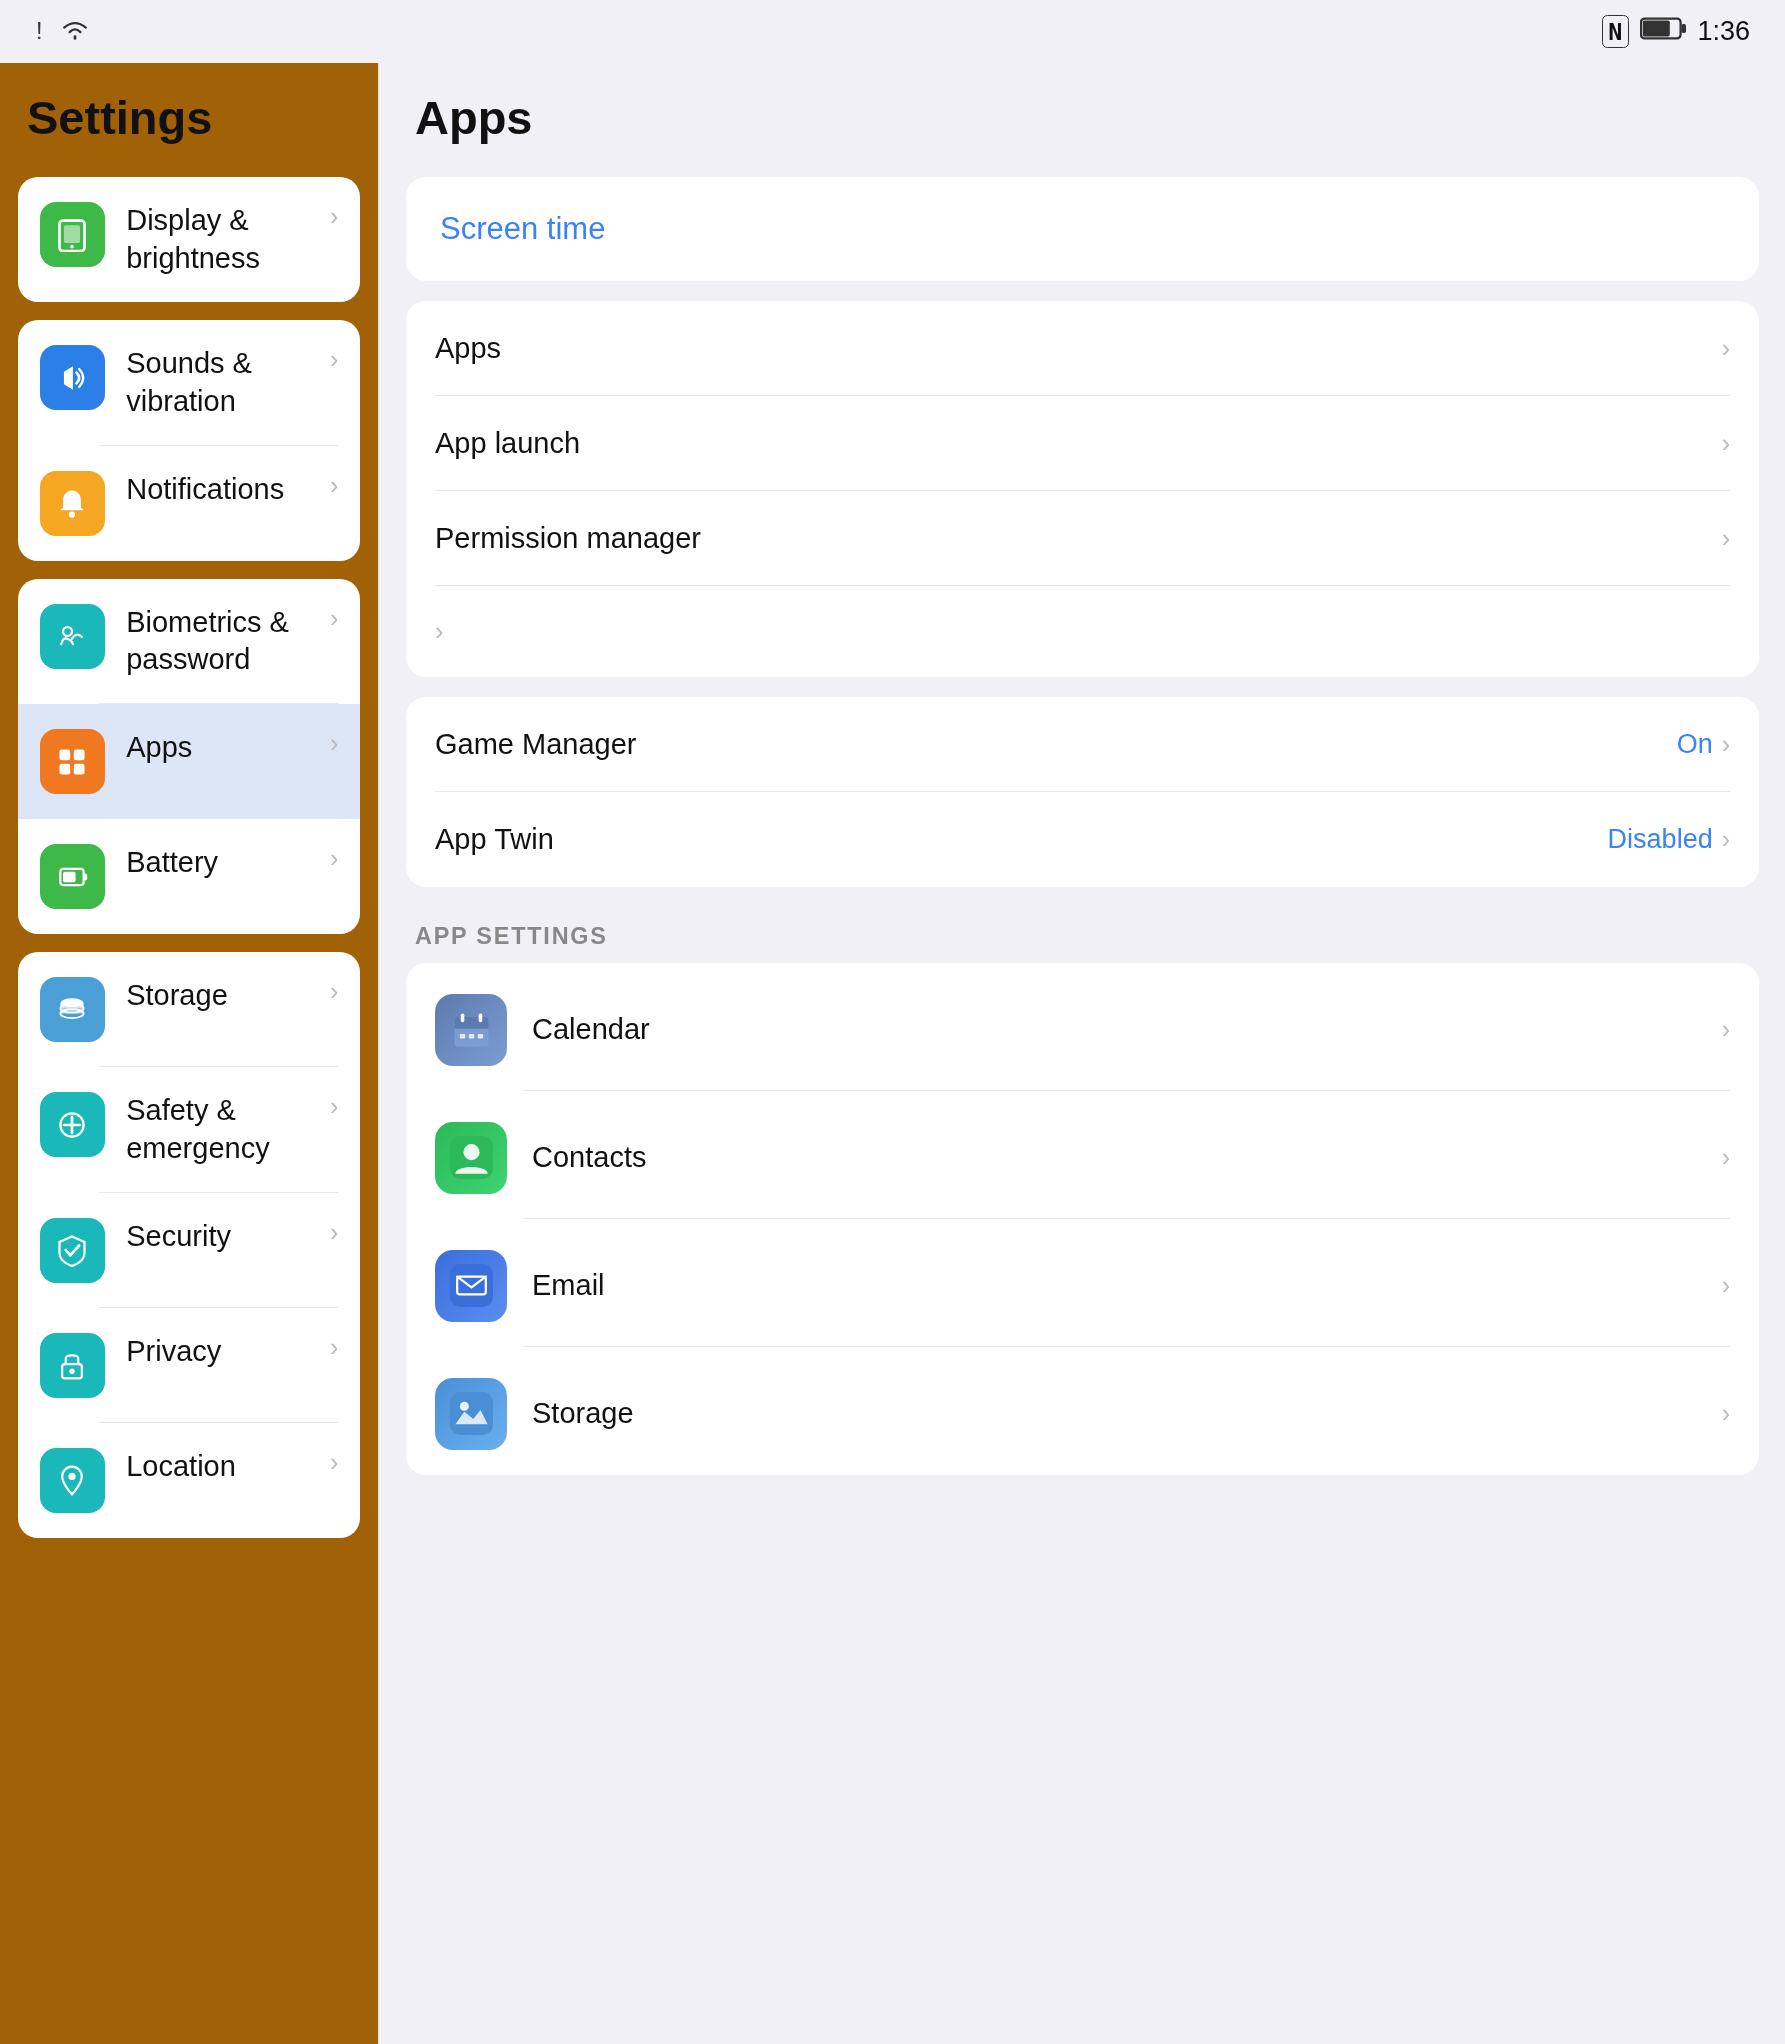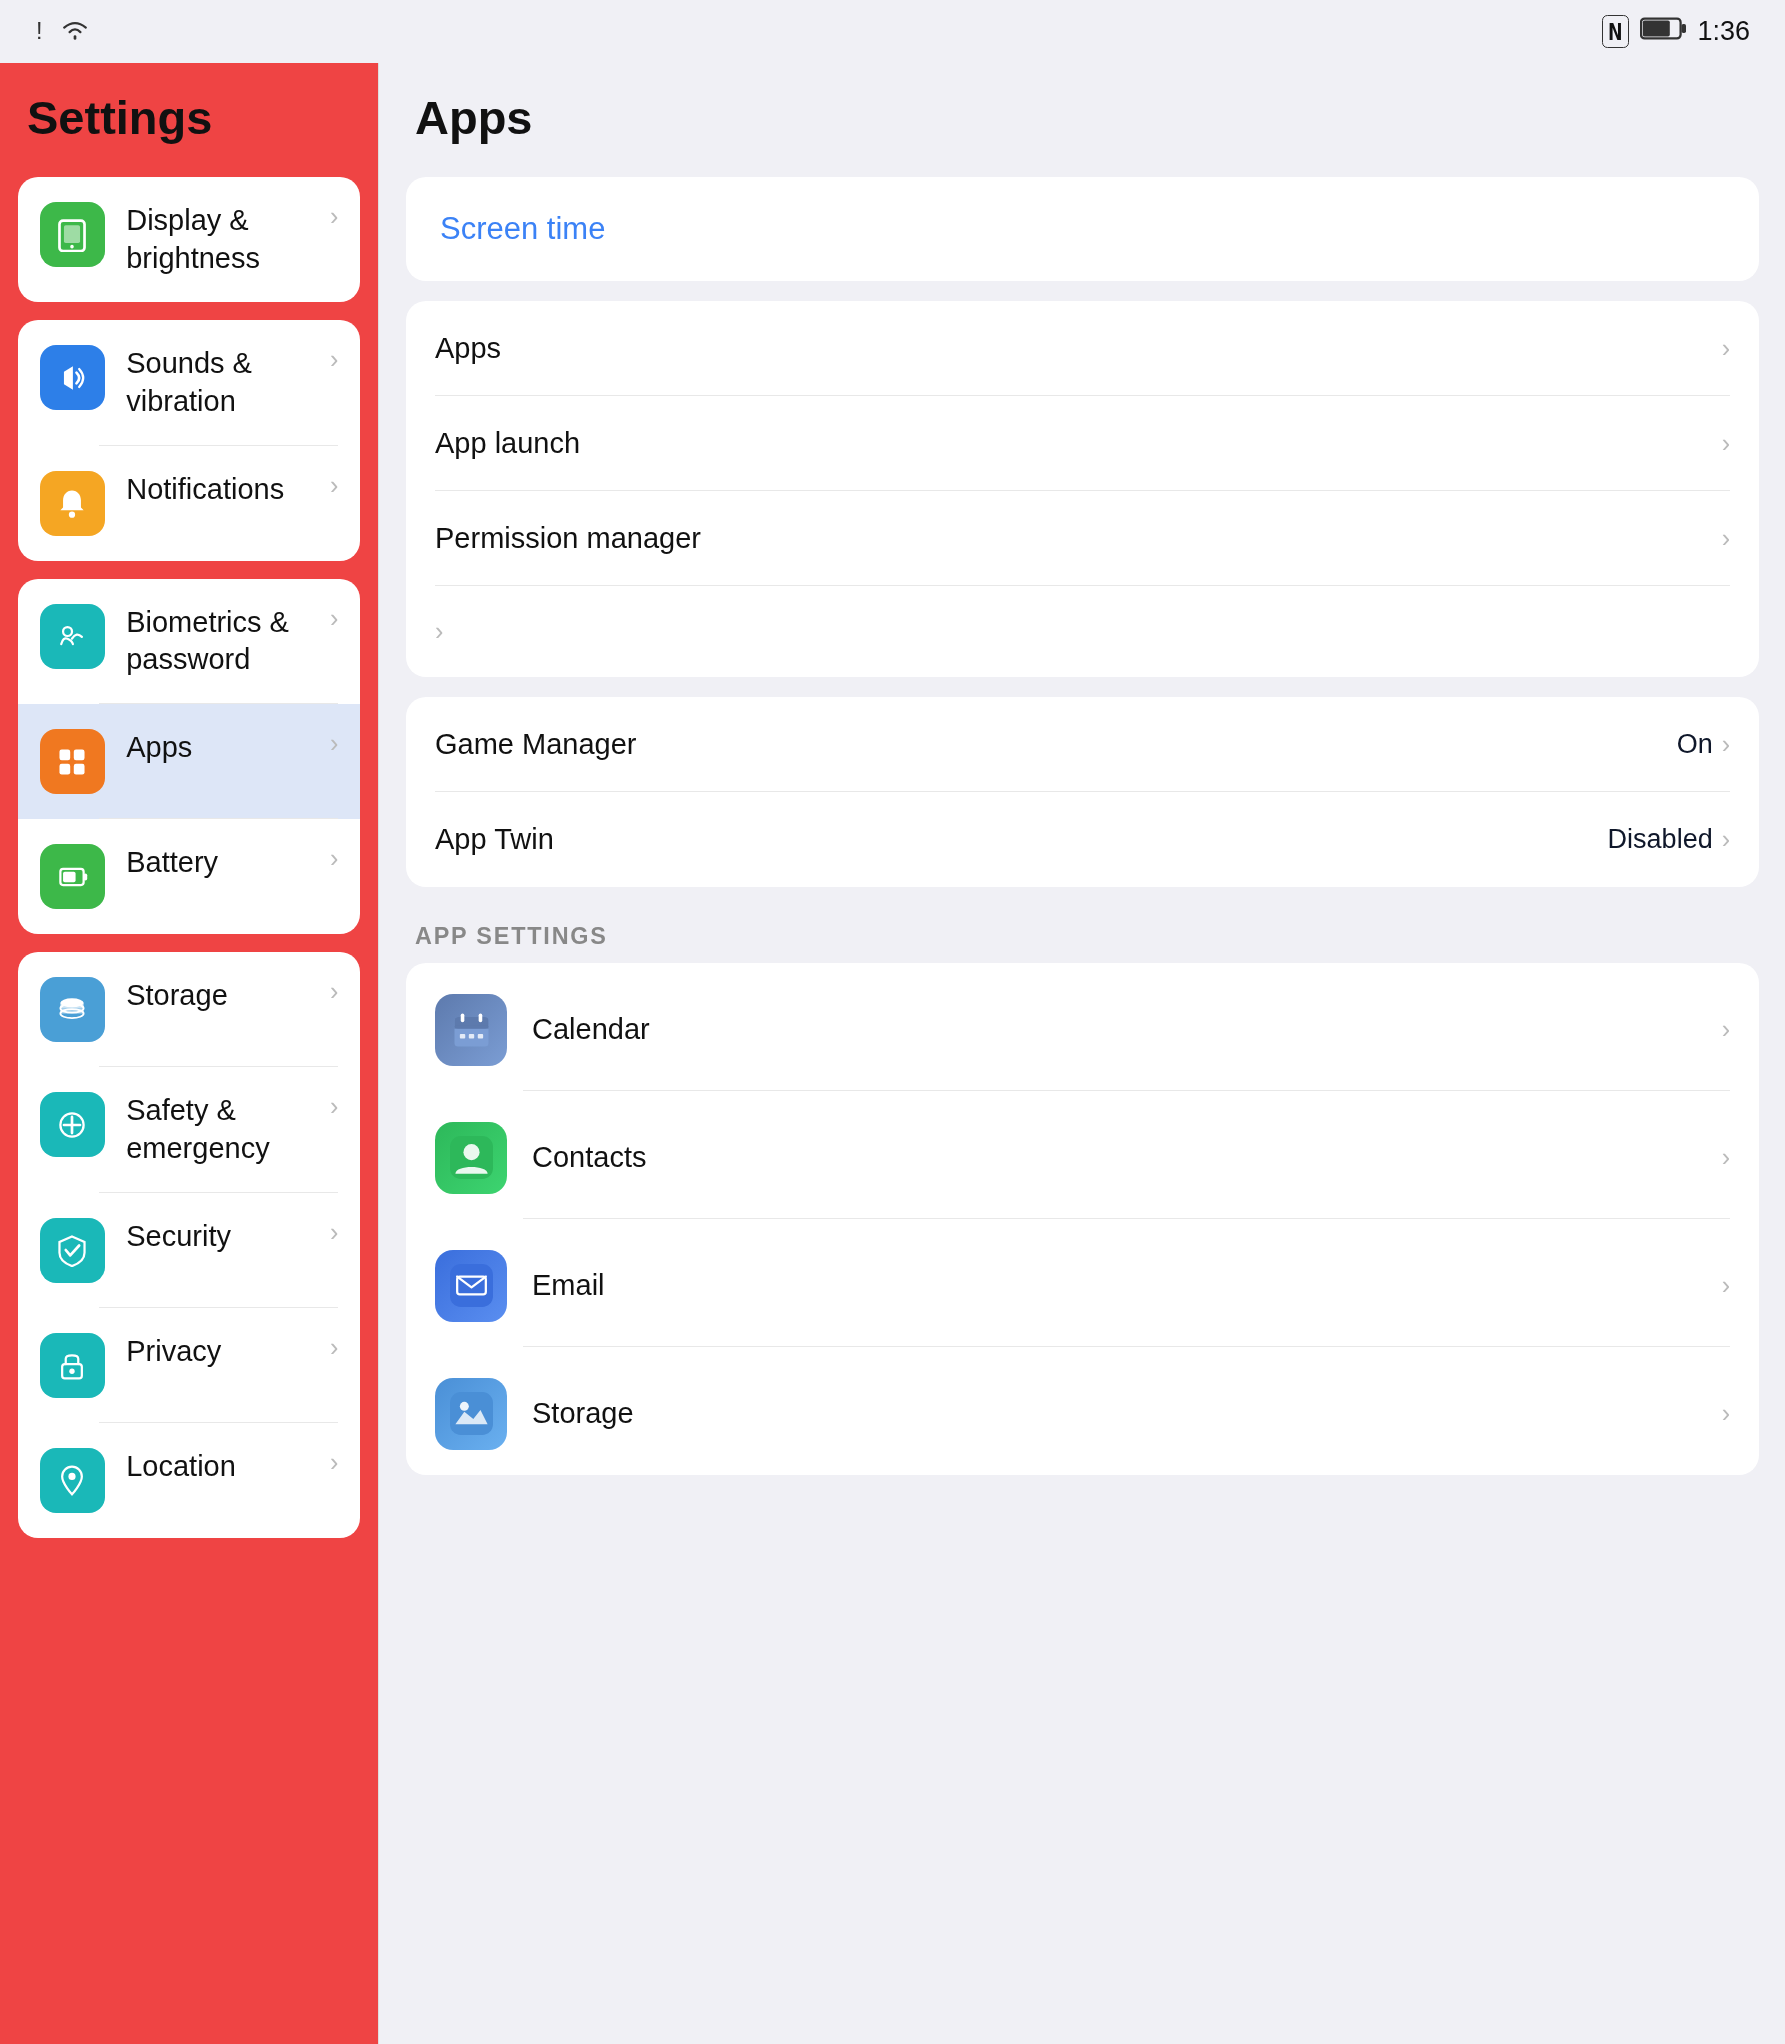--- a/index.html
+++ b/index.html
@@ -50,21 +50,21 @@
       top: 63px;
       left: 0;
       right: 0;
       bottom: 0;
       display: flex;
     }
 
     
     .left-panel {
       width: 378px;
-      background: #ef4444;
+      background: #a16207;
       padding: 27px 18px;
       overflow-y: auto;
       flex-shrink: 0;
     }
 
     .panel-title {
       font-size: 47px;
       font-weight: 700;
       color: #111;
       margin-bottom: 32px;
@@ -196,21 +196,21 @@
 
     .right-item-label {
       font-size: 29px;
       font-weight: 400;
       color: #111;
       flex: 1;
     }
 
     .right-item-value {
       font-size: 27px;
-      color: #0f172a;
+      color: #3b82f6;
       margin-right: 9px;
     }
 
     .right-chevron {
       color: #bbb;
       font-size: 25px;
     }
 
     
     .section-header {

